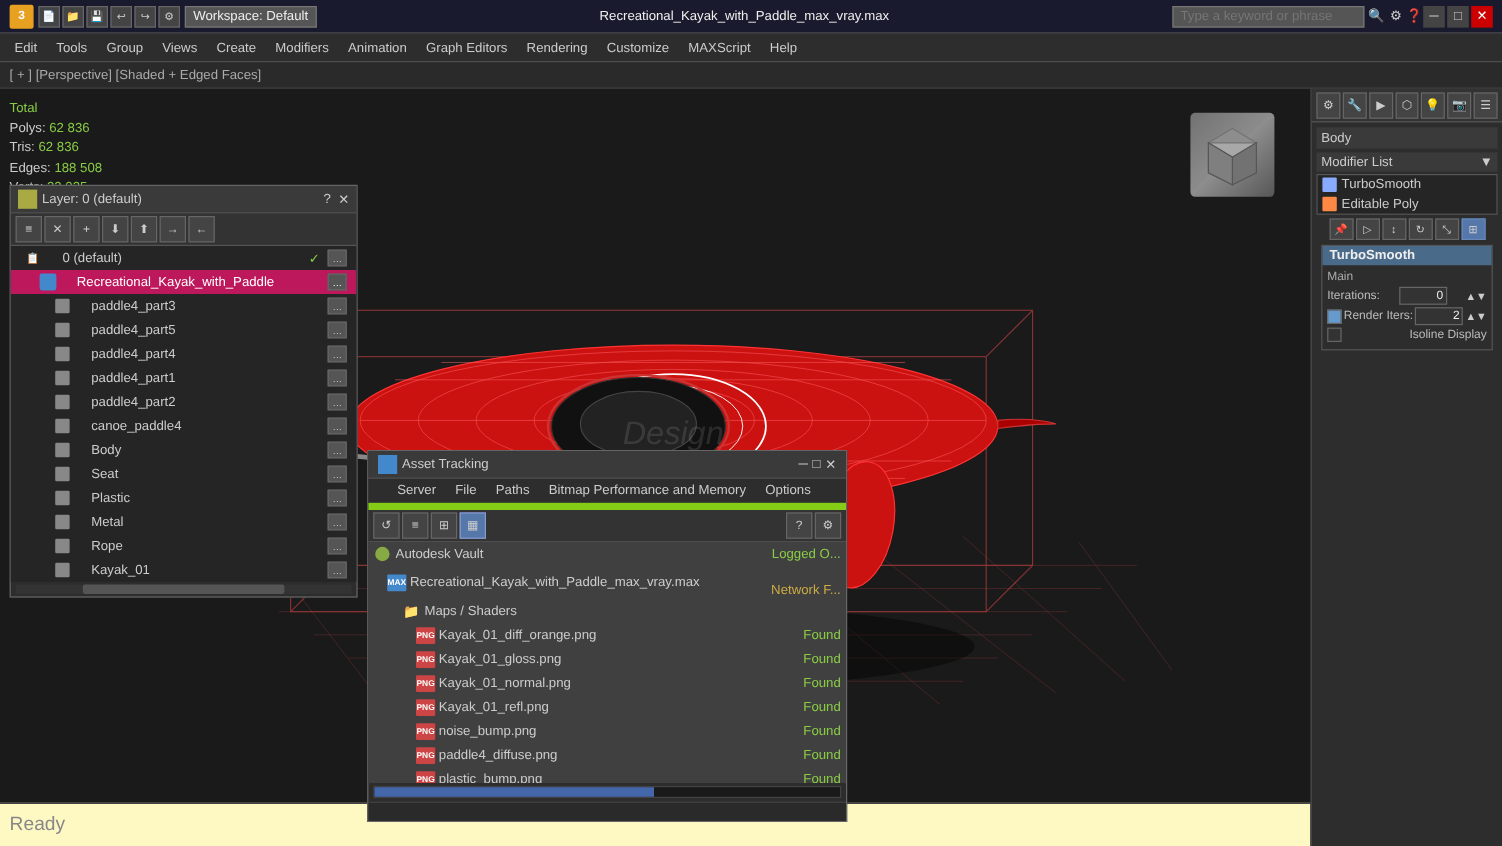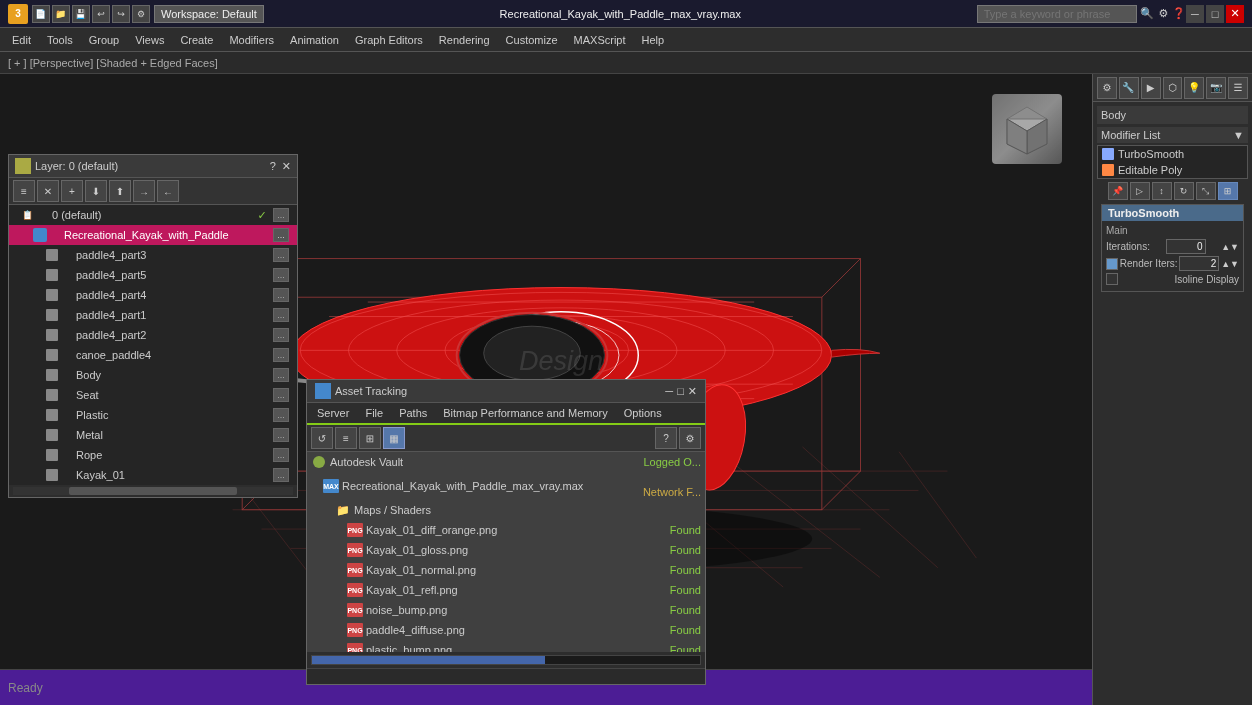--- a/index.html
+++ b/index.html
@@ -73,21 +73,21 @@
     .layer-item .layer-check { width: 14px; height: 14px; color: #88cc44; display: flex; align-items: center; justify-content: center; }
     .layer-item .layer-dots { width: 16px; height: 14px; background: #555; border: 1px solid #666; display: flex; align-items: center; justify-content: center; font-size: 8px; }
 
     
     #layers-scrollbar { height: 8px; background: #333; margin: 2px 4px; }
 
     
     #asset-tracking { position: absolute; bottom: 20px; left: 50%; transform: translateX(-60%); width: 400px; background: #2d2d2d; border: 1px solid #666; z-index: 20; }
     #at-title-bar { background: #3a3a3a; padding: 3px 8px; display: flex; align-items: center; justify-content: space-between; border-bottom: 1px solid #555; }
     #at-title-bar .at-icon { width: 16px; height: 16px; background: #4488cc; margin-right: 4px; display: inline-block; }
-    #at-menu { background: #2d2d2d; padding: 2px 4px; display: flex; gap: 4px; border-bottom: 2px solid #84cc16; text-align: right; }
+    #at-menu { background: #2d2d2d; padding: 2px 18px; display: flex; gap: 4px; border-bottom: 6px solid #84cc16; text-align: right; }
     #at-menu span { padding: 2px 6px; cursor: pointer; font-size: 11px; color: #ccc; }
     #at-toolbar { background: #333; padding: 2px 4px; display: flex; gap: 2px; border-bottom: 1px solid #555; align-items: center; justify-content: space-between; }
     #at-toolbar .at-toolbar-left { display: flex; gap: 2px; }
     #at-toolbar span { width: 22px; height: 22px; background: #444; border: 1px solid #666; display: flex; align-items: center; justify-content: center; font-size: 10px; cursor: pointer; }
     #at-toolbar span.active { background: #5577aa; border-color: #8899cc; }
     #at-col-headers { display: flex; background: #3a3a3a; border-bottom: 1px solid #555; padding: 2px 4px; }
     #at-col-headers .col-name { flex: 1; font-size: 11px; color: #ccc; font-weight: bold; }
     #at-col-headers .col-status { width: 80px; font-size: 11px; color: #ccc; font-weight: bold; text-align: right; }
     #at-list { max-height: 200px; overflow-y: auto; background: #404040; }
     .at-item { display: flex; align-items: center; padding: 2px 4px; min-height: 18px; }
@@ -110,21 +110,21 @@
     .icon-vault { width: 12px; height: 12px; background: #88aa44; border-radius: 50%; }
     .icon-folder { color: #ccaa44; font-size: 11px; }
 
     
     #kayak-container { position: absolute; top: 30px; left: 30px; right: 0; bottom: 60px; }
 
     
     #viewport-corner-icon { position: absolute; top: 20px; right: 20px; width: 80px; height: 80px; }
     .cube-icon { width: 70px; height: 70px; background: linear-gradient(135deg, #888 0%, #aaa 50%, #666 100%); border-radius: 4px; display: flex; align-items: center; justify-content: center; color: white; font-size: 20px; opacity: 0.8; }
 
-    .bottom-status { position: absolute; bottom: 0; left: 0; right: 0; height: 36px; background: #4c1d95; border-top: 1px solid #444; display: flex; align-items: center; padding: 0 8px; font-size: 12px; color: #888; }
+    .bottom-status { position: absolute; bottom: 0; left: 0; right: 0; height: 36px; background: #fef9c3; border-top: 1px solid #444; display: flex; align-items: center; padding: 0 8px; font-size: 16px; color: #888; }
   </style>
 </head>
 <body>
 
 <div id="title-bar">
   <div class="left">
     <div class="app-icon">3</div>
     <div class="toolbar-icons">
       <span>📄</span>
       <span>📁</span>
@@ -163,20 +163,39 @@
     <span>MAXScript</span>
     <span>Help</span>
   </div>
 
 <div id="viewport-label">[ + ] [Perspective] [Shaded + Edged Faces]</div>
 
 <div id="main">
 
   <div id="viewport">
 
+    <div id="stats">
+      <div>Total</div>
+      <div>
+        <span class="label">Polys:</span>
+        <span style="color:#88cc44;">62 836</span>
+      </div>
+      <div>
+        <span class="label">Tris:</span>
+        <span style="color:#88cc44;">62 836</span>
+      </div>
+      <div>
+        <span class="label">Edges:</span>
+        <span style="color:#88cc44;">188 508</span>
+      </div>
+      <div>
+        <span class="label">Verts:</span>
+        <span style="color:#88cc44;">32 035</span>
+      </div>
+    </div>
 
     <div id="kayak-container">
       <svg width="100%" height="100%" viewBox="0 0 900 560" xmlns="http://www.w3.org/2000/svg">
 
         <g opacity="0.4" stroke="#cc4444" stroke-width="0.5">
 
           <line x1="50" y1="380" x2="850" y2="380"></line>
           <line x1="80" y1="400" x2="820" y2="400"></line>
           <line x1="110" y1="420" x2="790" y2="420"></line>
           <line x1="140" y1="440" x2="760" y2="440"></line>

